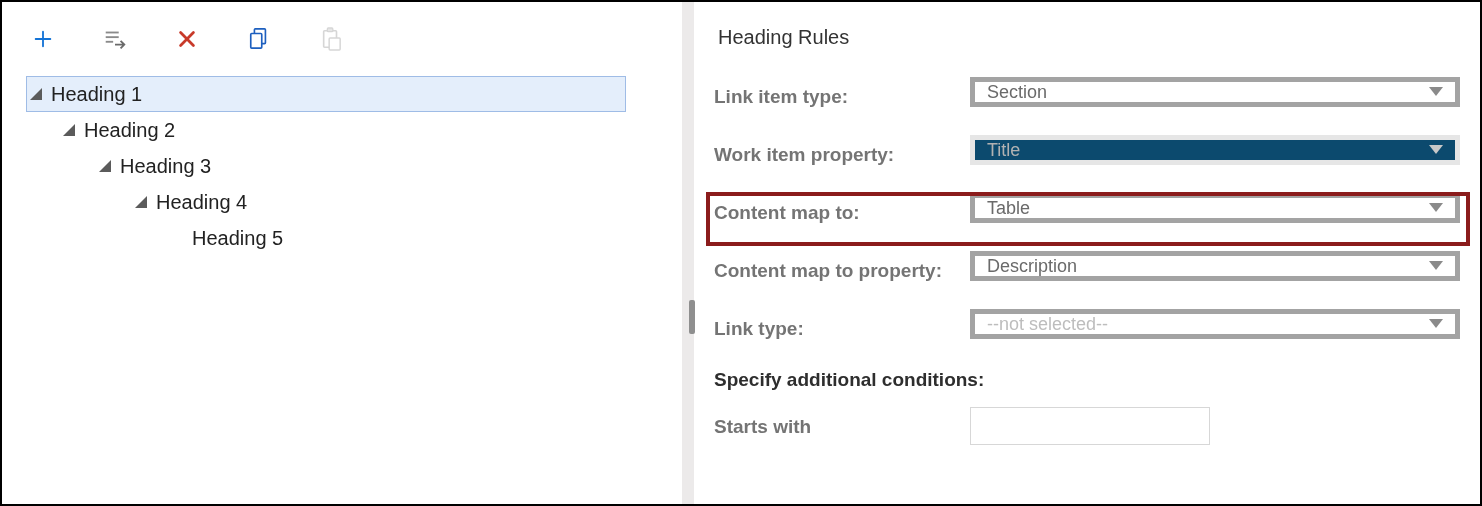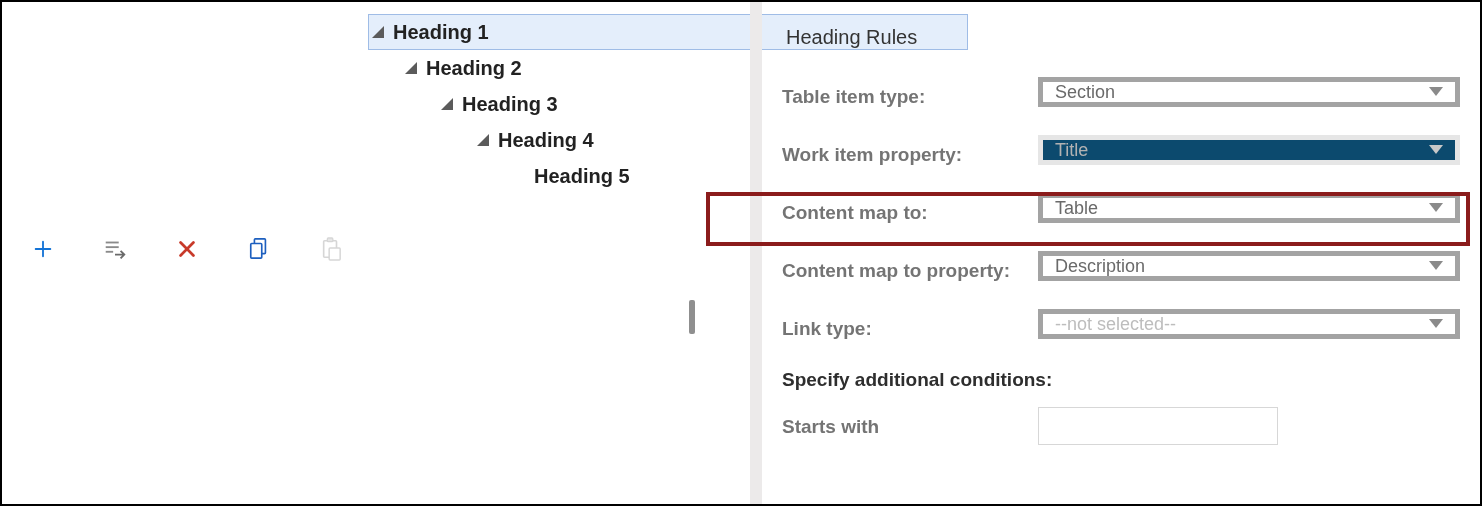--- a/index.html
+++ b/index.html
@@ -8,26 +8,25 @@
     font-family: "Segoe UI", Arial, sans-serif;
     width: 1482px;
     height: 506px;
     border: 2px solid #000;
     display: flex;
     background: #fff;
     color: #222;
     position: relative;
   }
   .left-pane {
-    width: 748px;
+    width: 680px;
     height: 100%;
     display: flex;
-    flex-direction: row;
+    flex-direction: column;
     padding: 12px 8px 8px 8px;
-    font-weight: bold;
   }
   .toolbar {
     display: flex;
     align-items: center;
     gap: 42px;
     padding: 10px 6px 22px 18px;
   }
   .toolbar .tb-btn {
     width: 30px;
     height: 30px;
@@ -232,21 +231,21 @@
   </div>
 </div>
 
 <div class="divider"></div>
 <div class="splitter-handle"></div>
 
 <div class="right-pane">
   <div class="panel-title">Heading Rules</div>
 
   <div class="form-row">
-    <div class="form-label">Table item type:</div>
+    <div class="form-label">Link item type:</div>
     <div class="form-control">
       <div class="select">
         <span>Section</span>
         <span class="caret">
             <svg width="14" height="10" viewBox="0 0 14 10">
               <polygon points="0,0 14,0 7,9"></polygon>
             </svg>
           </span>
       </div>
     </div>

